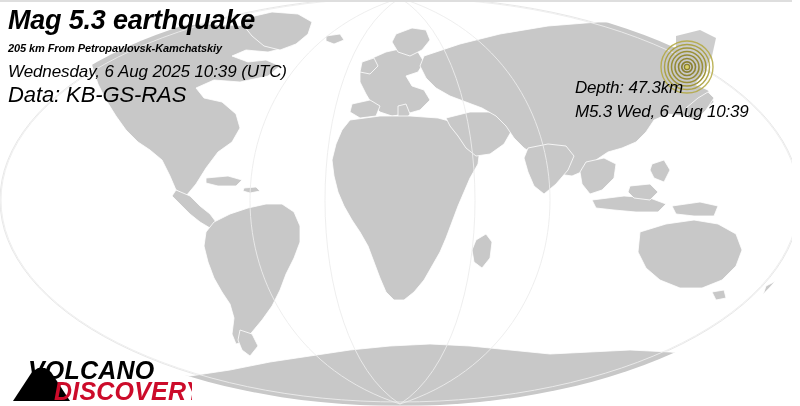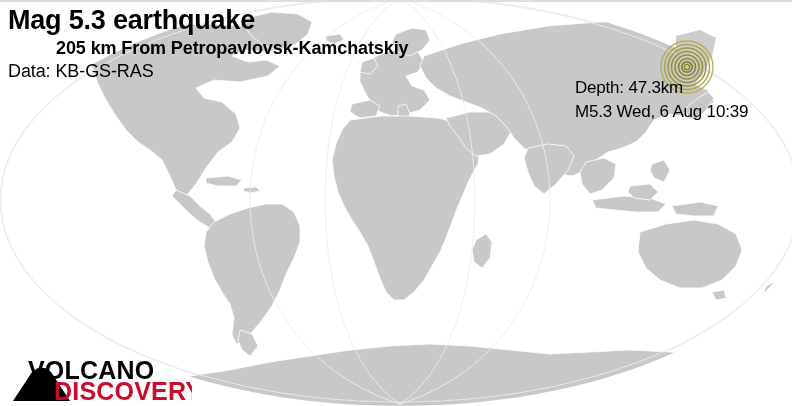--- a/index.html
+++ b/index.html
@@ -7,20 +7,21 @@
     padding: 0;
     background: #ffffff;
   }
   #stage {
     position: relative;
     width: 792px;
     height: 406px;
     overflow: hidden;
     background: #ffffff;
     font-family: "Liberation Sans", sans-serif;
+    font-style: italic;
     -webkit-font-smoothing: antialiased;
   }
 
   
   #map-layer {
     position: absolute;
     inset: 0;
     overflow: hidden;
   }
   #map-svg {
@@ -62,34 +63,33 @@
     left: 8px;
     top: 4px;
   }
   #title {
     font-size: 27px;
     font-weight: bold;
     line-height: 33px;
     letter-spacing: -0.2px;
   }
   #subtitle {
-    font-size: 18px;
+    font-size: 11px;
     font-weight: bold;
     line-height: 23px;
     letter-spacing: -0.1px;
-    margin-left: 48px;
   }
   #datetime {
     font-size: 17px;
     font-weight: normal;
     line-height: 23px;
     letter-spacing: -0.1px;
   }
   #source {
-    font-size: 18px;
+    font-size: 22px;
     font-weight: normal;
     line-height: 23px;
     letter-spacing: -0.1px;
   }
 
   #info-right {
     left: 575px;
     top: 76px;
     width: 232px;
   }
@@ -222,20 +222,21 @@
       <circle cx="30" cy="30" r="12" fill="none" stroke="#958b34" stroke-width="1.6"></circle>
       <circle cx="30" cy="30" r="8.5" fill="none" stroke="#8f8531" stroke-width="1.6"></circle>
       <circle cx="30" cy="30" r="5.2" fill="none" stroke="#8a802f" stroke-width="1.7"></circle>
       <circle cx="30" cy="30" r="2.6" fill="#d8cf6a" stroke="#8a802f" stroke-width="1.2"></circle>
     </svg>
   </div>
 
   <div class="txt-block" id="info-left">
     <div id="title">Mag 5.3 earthquake</div>
     <div id="subtitle">205 km From Petropavlovsk-Kamchatskiy</div>
+    <div id="datetime">Wednesday,  6 Aug 2025 10:39 (UTC)</div>
     <div id="source">Data: KB-GS-RAS</div>
   </div>
 
   <div class="txt-block" id="info-right">
     <div id="depth-label">Depth: 47.3km</div>
     <div id="quake-label">M5.3 Wed,  6 Aug 10:39</div>
   </div>
 
   <div id="logo">
     <svg width="180" height="50" viewBox="0 0 180 50" xmlns="http://www.w3.org/2000/svg">

